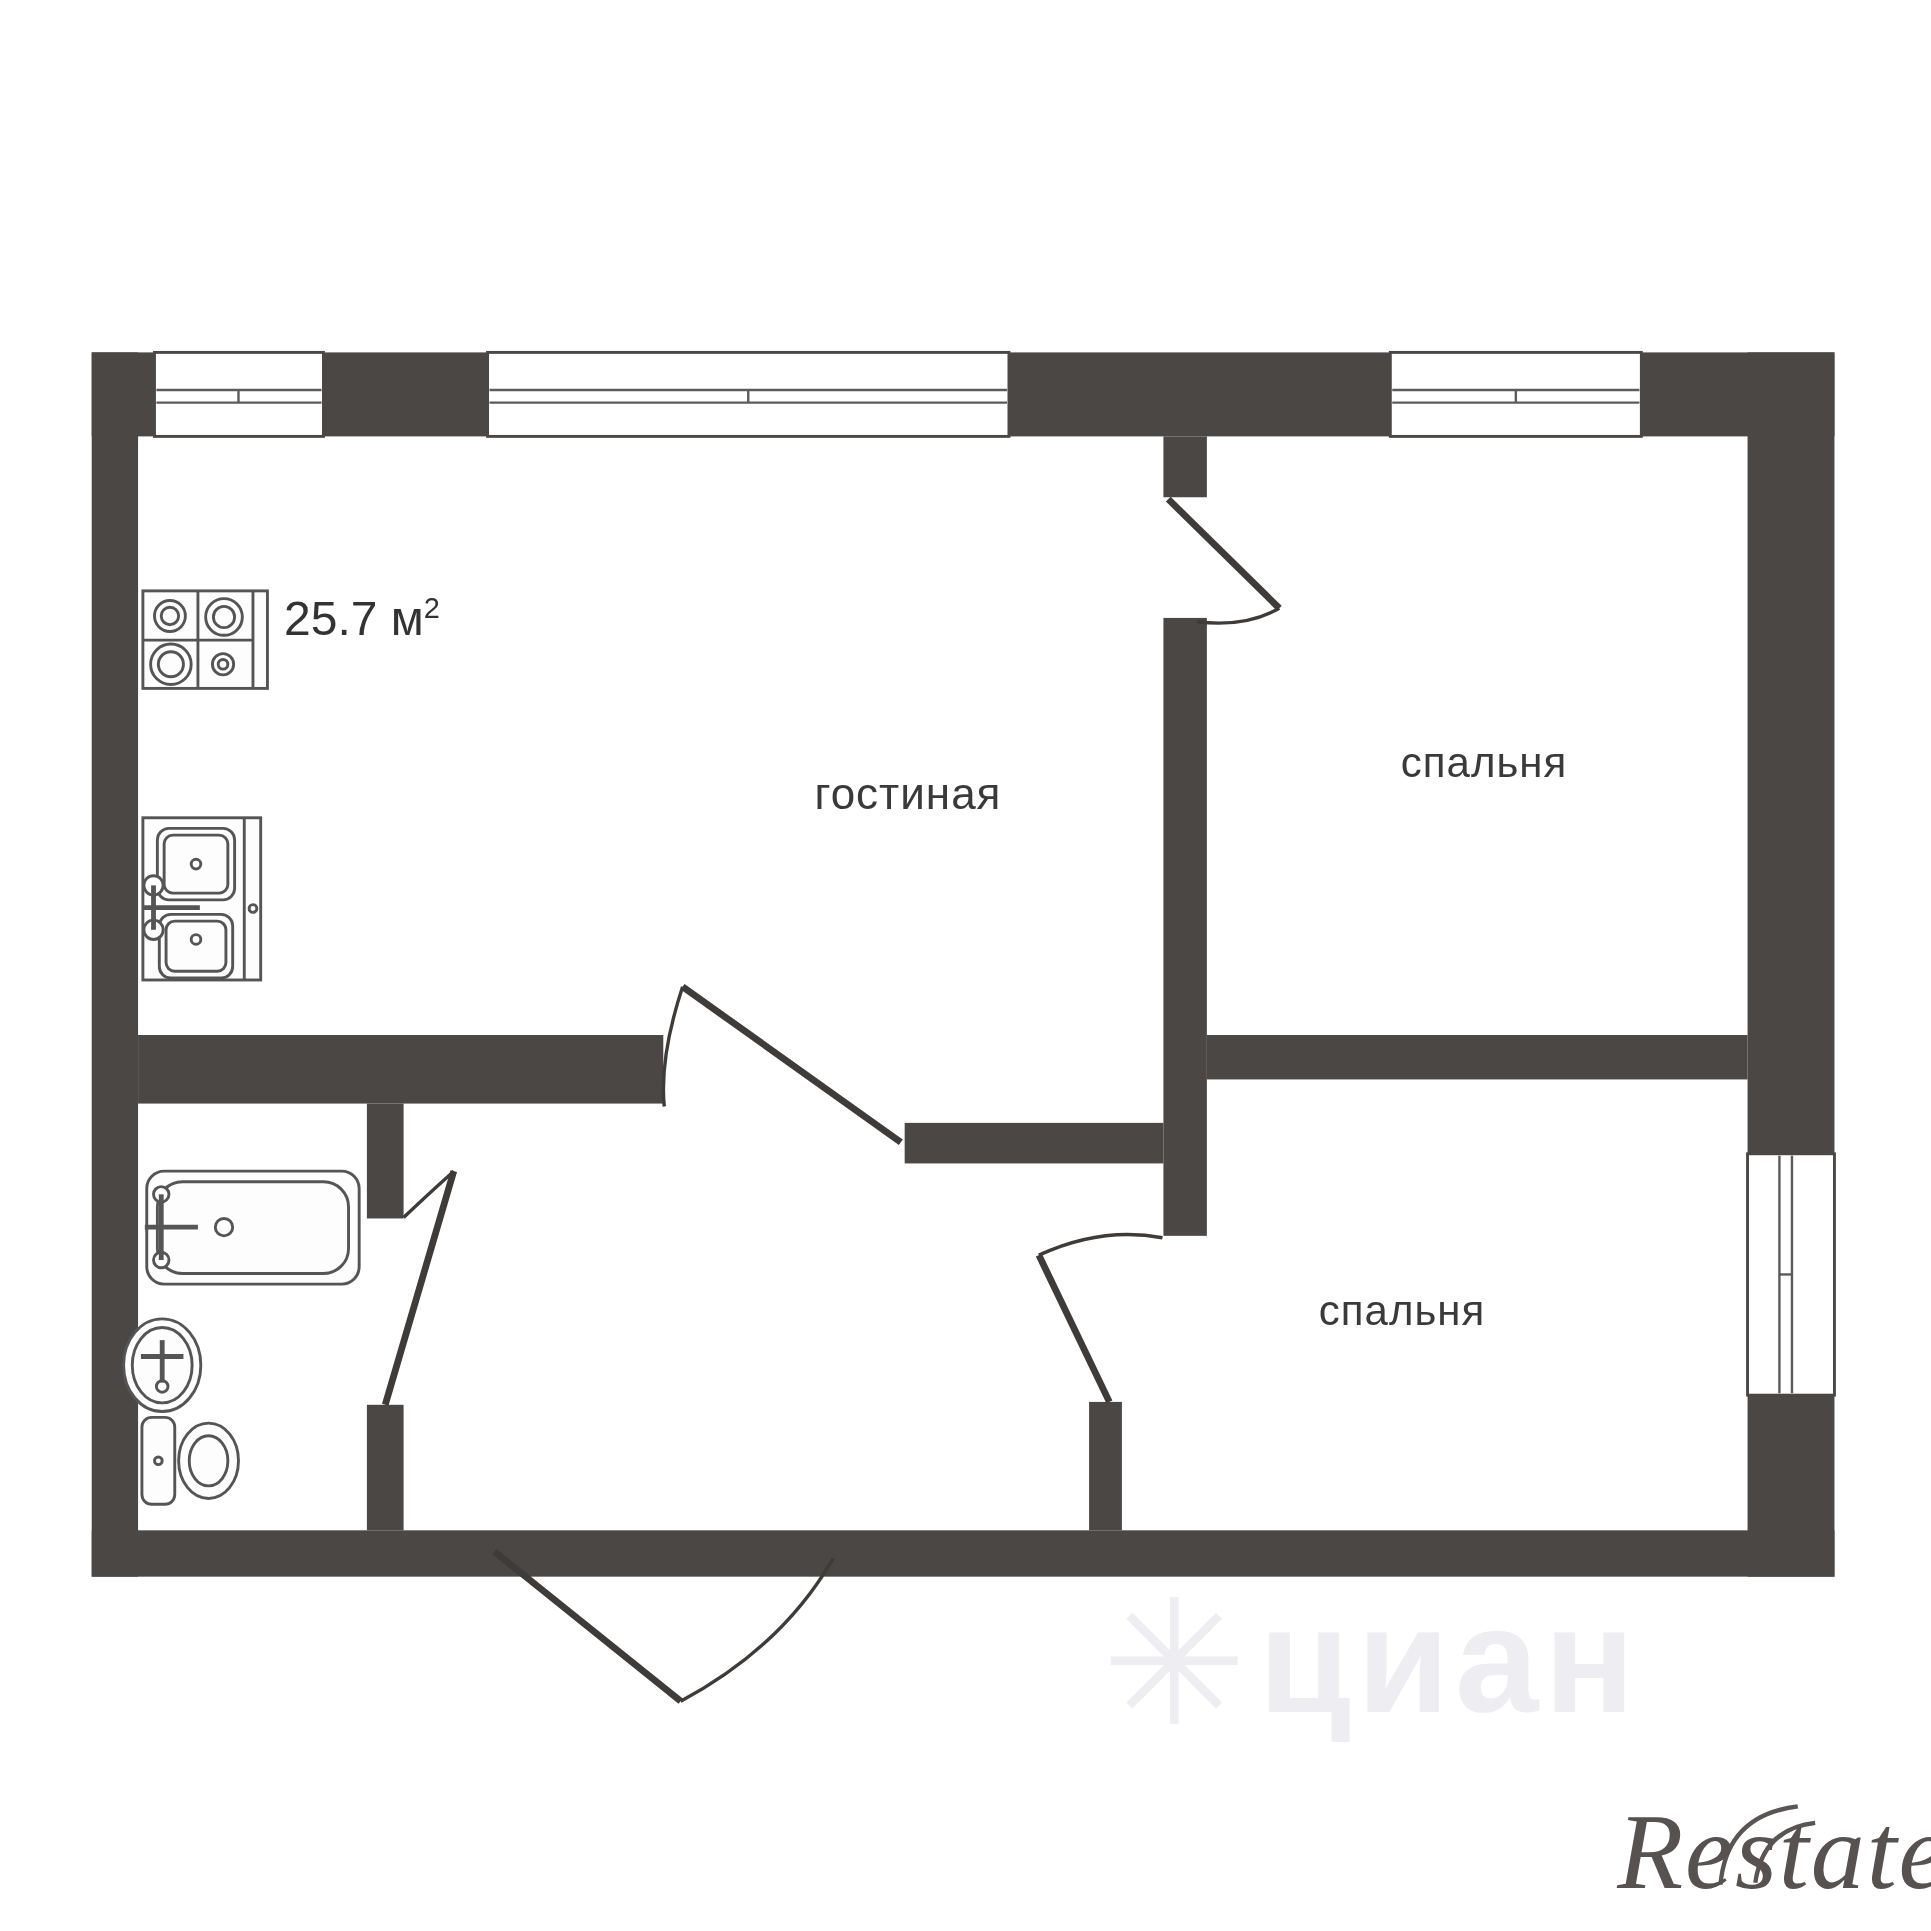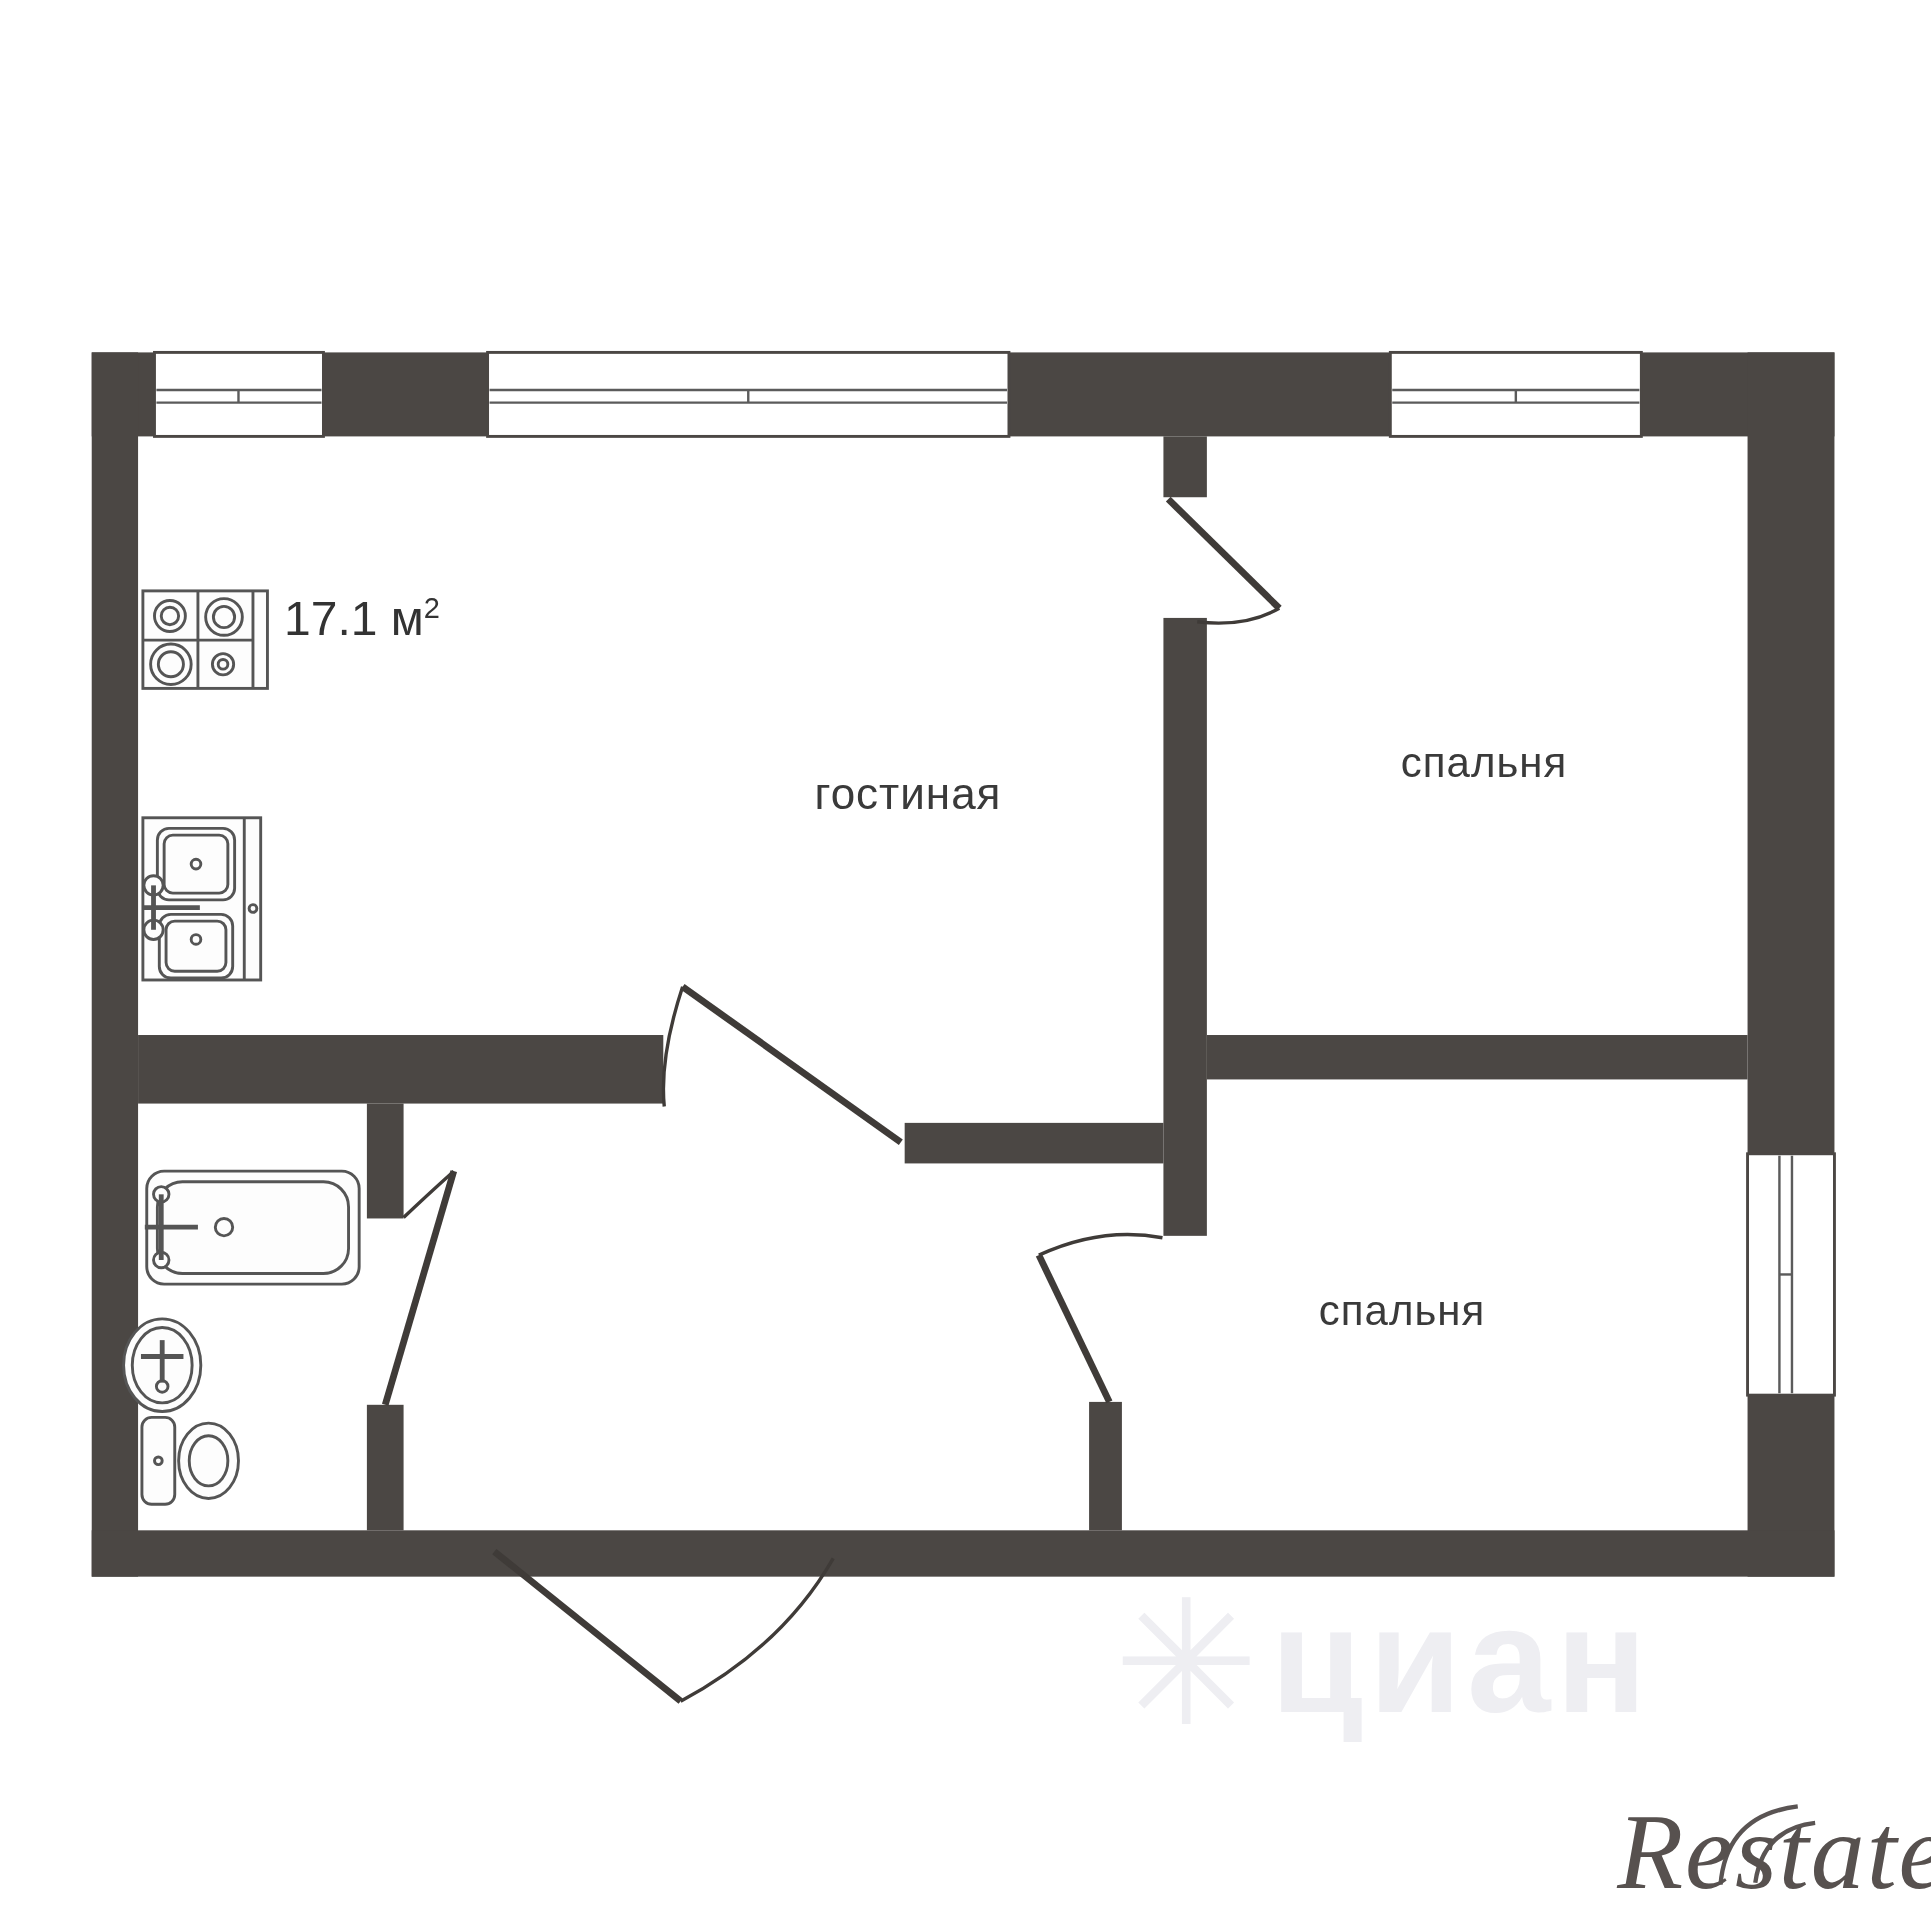--- a/index.html
+++ b/index.html
@@ -41,21 +41,21 @@
     position:absolute;right:-17.4px;bottom:17.4px;z-index:4;
     font-family:"Liberation Serif","DejaVu Serif",serif;font-style:italic;
     font-size:108px;color:#57514f;letter-spacing:1.9px;white-space:nowrap;
   }
 </style>
 </head>
 <body>
 
 <div id="stage">
 
-  <div class="wm-cian" style="left:1371px;top:1663px;margin-left:12px;"><span class="ast">✳</span><span>циан</span></div>
+  <div class="wm-cian" style="left:1371px;top:1663px;"><span class="ast">✳</span><span>циан</span></div>
 
   <svg id="plan-svg" width="1931" height="1931" viewBox="0 0 2000 2000">
 
     <g>
       <rect class="wall" x="95" y="365" width="1805" height="87"></rect>
       <rect class="wall" x="95" y="365" width="48" height="1268"></rect>
       <rect class="wall" x="1810" y="365" width="90" height="1268"></rect>
       <rect class="wall" x="95" y="1585" width="1805" height="48"></rect>
     </g>
 
@@ -183,21 +183,21 @@
       <ellipse class="fx" cx="216" cy="1513" rx="31" ry="39"></ellipse>
       <ellipse class="fxline" cx="216" cy="1513" rx="20" ry="26"></ellipse>
     </g>
 
     <g>
       <path class="swash" d="M1782,1952 Q1788,1880 1862,1871"></path>
       <path class="swash" d="M1818,1950 Q1826,1894 1880,1888"></path>
     </g>
   </svg>
 
-  <div class="area-label" style="left:362px;top:618px;"><span>17.1 м</span><sup>2</sup></div>
+  <div class="area-label" style="left:362px;top:618px;"><span>25.7 м</span><sup>2</sup></div>
 
   <div class="room-label" style="left:908px;top:794px;">гостиная</div>
 
   <div class="room-label" style="left:1484px;top:763px;font-size:42px;">спальня</div>
 
   <div class="room-label" style="left:1402px;top:1311px;font-size:42px;">спальня</div>
 
   <div class="wm-restate">Restate</div>
 </div>
 

